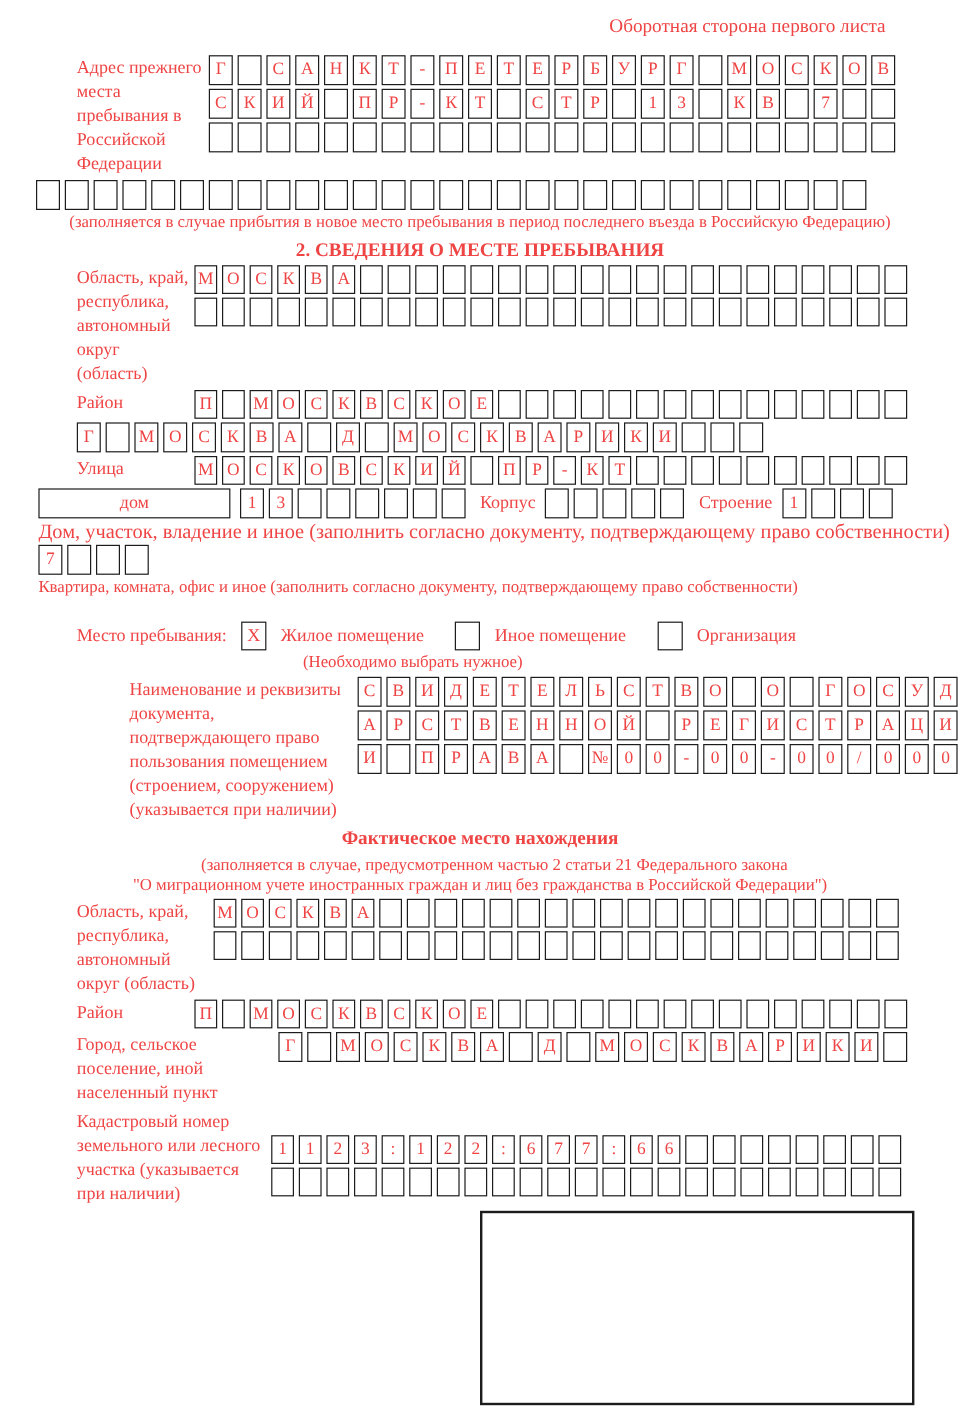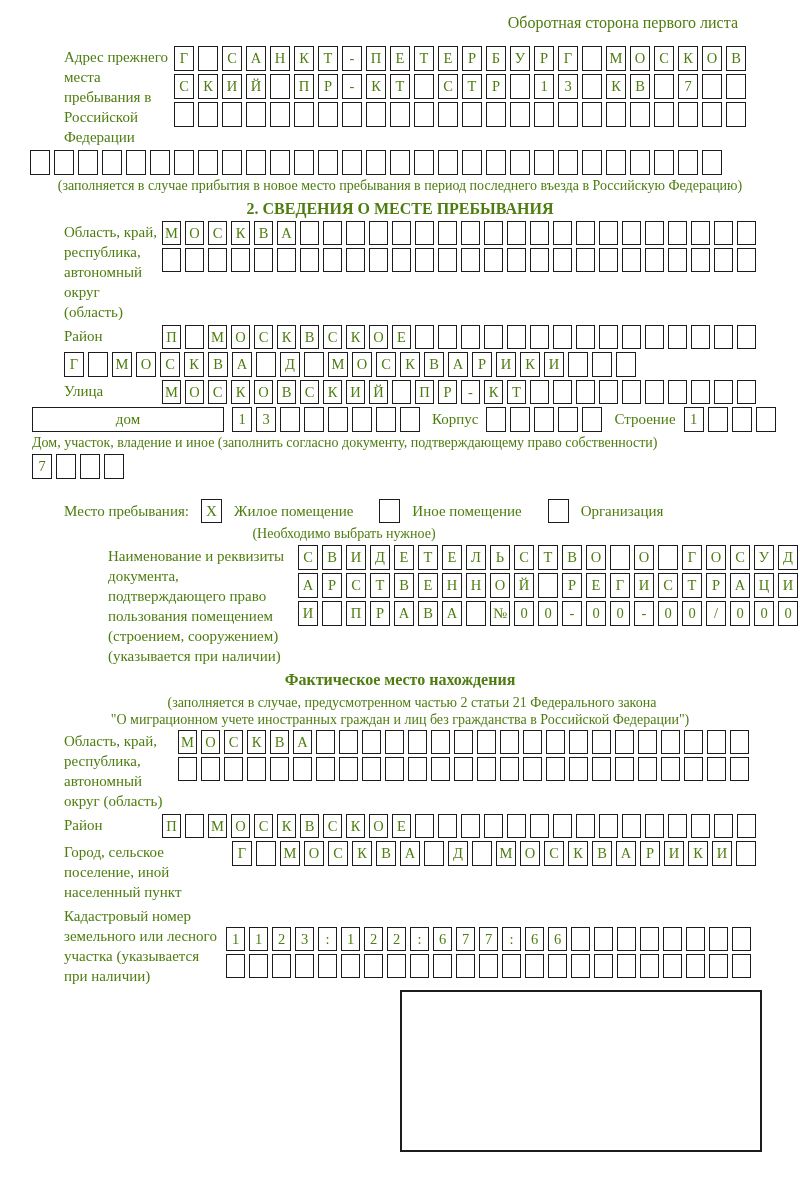--- a/index.html
+++ b/index.html
@@ -1,18 +1,18 @@
 <!DOCTYPE html>
 <html><head>
 <meta charset="utf-8">
 <style>
   html,body{margin:0;padding:0;background:#fff;}
   .page{
     width:800px;height:1180px;overflow:hidden;position:relative;
-    background:#fff;color:#4d7c0f;
+    background:#fff;color:#ef4444;
     font-family:"Liberation Serif","DejaVu Serif",serif;
   }
   .header-note{padding:14px 62px 0 0;text-align:right;font-size:16px;line-height:18px;}
 
   
   .cells{display:flex;gap:4px;flex:0 0 auto;}
   .cells .cell{
     box-sizing:border-box;flex:0 0 auto;width:20px;height:25px;
     border:1.6px solid #1c1c1c;display:flex;align-items:center;justify-content:center;
     font-size:14.5px;line-height:1;
@@ -27,21 +27,21 @@
   .w162{flex-basis:162px;}
 
   .full-row{margin:3px 0 0 30px;}
   .note-center{text-align:center;font-size:14px;line-height:17px;margin-top:2px;}
   .sec-title{text-align:center;font-weight:bold;font-size:16px;line-height:20px;margin-top:5px;}
 
   .wide-box{
     box-sizing:border-box;border:1.6px solid #1c1c1c;height:25px;
     display:flex;align-items:center;justify-content:center;font-size:15px;flex:0 0 auto;
   }
-  .house-box{width:192px;margin-right:8px;}
+  .house-box{width:160px;margin-right:8px;}
   .apartment-box{width:198px;margin-right:8px;}
   .inline-label{font-size:15px;line-height:25px;margin:0 8px 0 12px;flex:0 0 auto;}
   .house-row{display:flex;align-items:flex-start;margin:2px 0 2px 32px;}
 
   .stay-row{display:flex;align-items:center;margin:20px 0 2px 64px;font-size:15px;}
   .checkbox{
     box-sizing:border-box;width:21px;height:24px;border:1.6px solid #1c1c1c;
     display:flex;align-items:center;justify-content:center;font-size:15px;flex:0 0 auto;
   }
   .stay-label{margin-right:12px;}
@@ -354,30 +354,31 @@
         <span class="cell"></span>
       </div>
     <div class="inline-label">Строение</div>
     <div class="cells">
         <span class="cell">1</span>
         <span class="cell"></span>
         <span class="cell"></span>
         <span class="cell"></span>
       </div>
   </div>
-  <div style="margin-left:32px;font-size:14px;line-height:17px;">Дом, участок, владение и иное (заполнить согласно документу, подтверждающему право собственности)</div>
+  <div style="margin-left:32px;font-size:17px;line-height:17px;">Дом, участок, владение и иное (заполнить согласно документу, подтверждающему право собственности)</div>
 
   <div class="house-row" style="margin-top:3px;">
     <div class="cells">
         <span class="cell">7</span>
         <span class="cell"></span>
         <span class="cell"></span>
         <span class="cell"></span>
       </div>
   </div>
+  <div style="margin-left:32px;font-size:14px;line-height:17px;">Квартира, комната, офис и иное (заполнить согласно документу, подтверждающему право собственности)</div>
 
   <div class="stay-row">
     <span class="stay-label">Место пребывания:</span>
     <span class="checkbox">X</span>
     <span class="opt-label">Жилое помещение</span>
     <span class="checkbox"></span>
     <span class="opt-label">Иное помещение</span>
     <span class="checkbox"></span>
     <span class="opt-label">Организация</span>
   </div>

